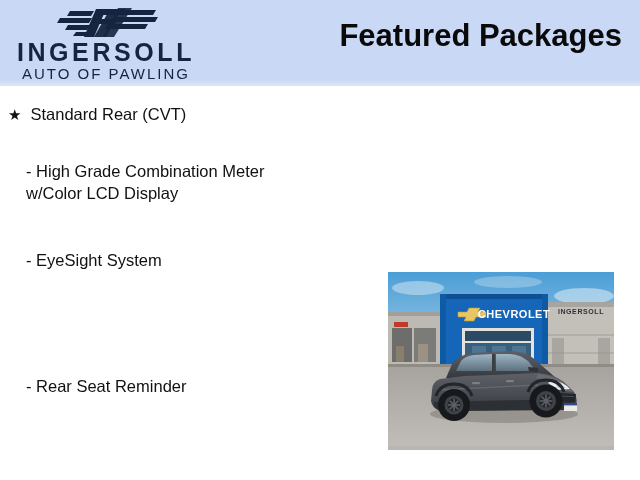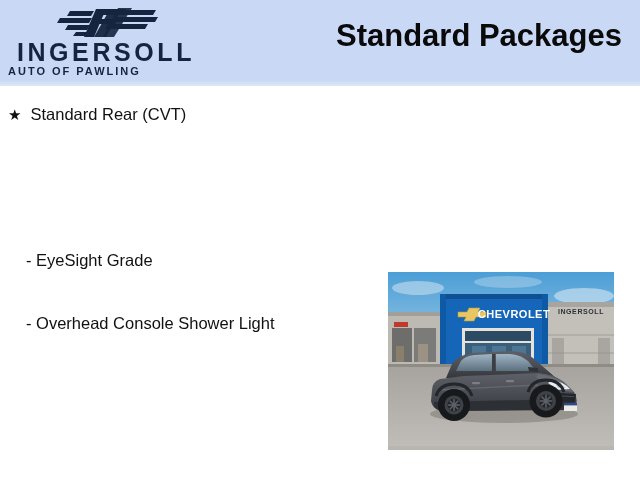--- a/index.html
+++ b/index.html
@@ -46,23 +46,23 @@
     font-weight: bold;
     letter-spacing: 3.6px;
     color: #15253f;
     line-height: 1;
     white-space: nowrap;
   }
   .logo-tagline {
     position: absolute;
     left: 8px; top: 66px;
     width: 196px;
-    text-align: left;
-    font-size: 11px;
-    font-weight: bold;
+    text-align: center;
+    font-size: 15px;
+    font-weight: normal;
     letter-spacing: 2.0px;
     color: #15253f;
     line-height: 1;
     white-space: nowrap;
   }
 
   
   .slide-title {
     position: absolute;
     right: 18px;
@@ -144,32 +144,34 @@
           <path d="M72 4 L108 4 L105 9 L69 9 Z"></path>
           <path d="M66 11 L110 11 L107 16 L63 16 Z"></path>
           <path d="M60 18 L100 18 L97 23 L57 23 Z"></path>
         </g>
       </svg>
     </div>
     <div class="logo-wordmark">INGERSOLL</div>
     <div class="logo-tagline">AUTO OF PAWLING</div>
   </div>
 
-  <div class="slide-title">Standard Packages</div>
+  <div class="slide-title">Featured Packages</div>
 </div>
 
 <div class="content">
 
   <div class="bullet-main">
     <span class="bullet-star">★</span>
     <span>Standard Rear (CVT)</span>
   </div>
 
-  <div class="sub-item sub-2">- EyeSight Grade</div>
-  <div class="sub-item sub-3">- Overhead Console Shower Light</div>
+  <div class="sub-item sub-1">- High Grade Combination Meter
+w/Color LCD Display</div>
+  <div class="sub-item sub-2">- EyeSight System</div>
+  <div class="sub-item sub-4">- Rear Seat Reminder</div>
 
   <div class="photo">
     <svg viewBox="0 0 226 174" width="226" height="174" xmlns="http://www.w3.org/2000/svg">
       <defs>
         <linearGradient id="sky" x1="0" y1="0" x2="0" y2="1">
           <stop offset="0%" stop-color="#4b9ed6"></stop>
           <stop offset="100%" stop-color="#a9cfe8"></stop>
         </linearGradient>
         <linearGradient id="ground" x1="0" y1="0" x2="0" y2="1">
           <stop offset="0%" stop-color="#a6a39e"></stop>

